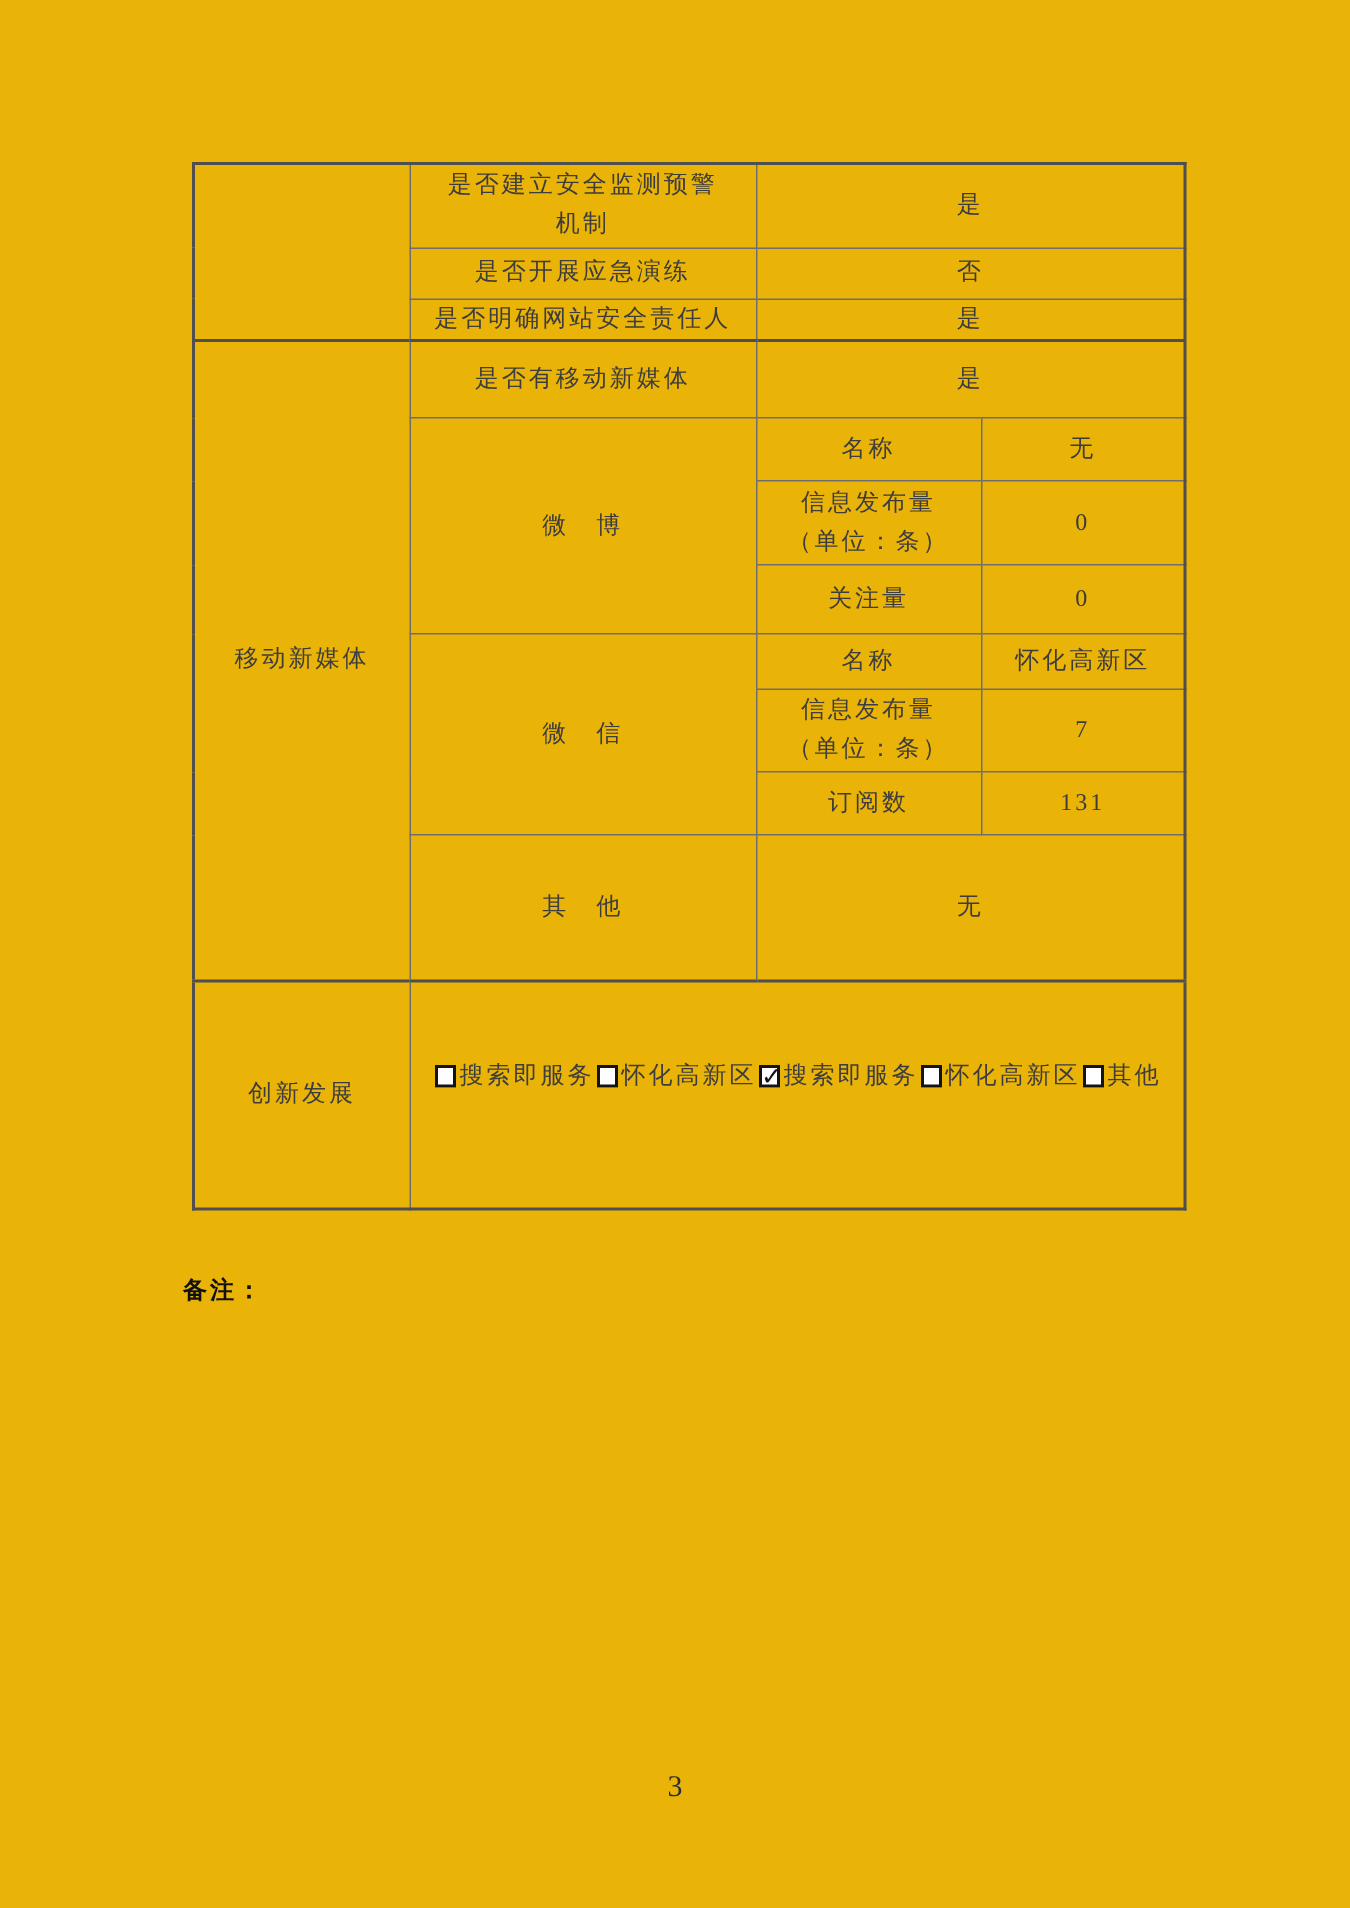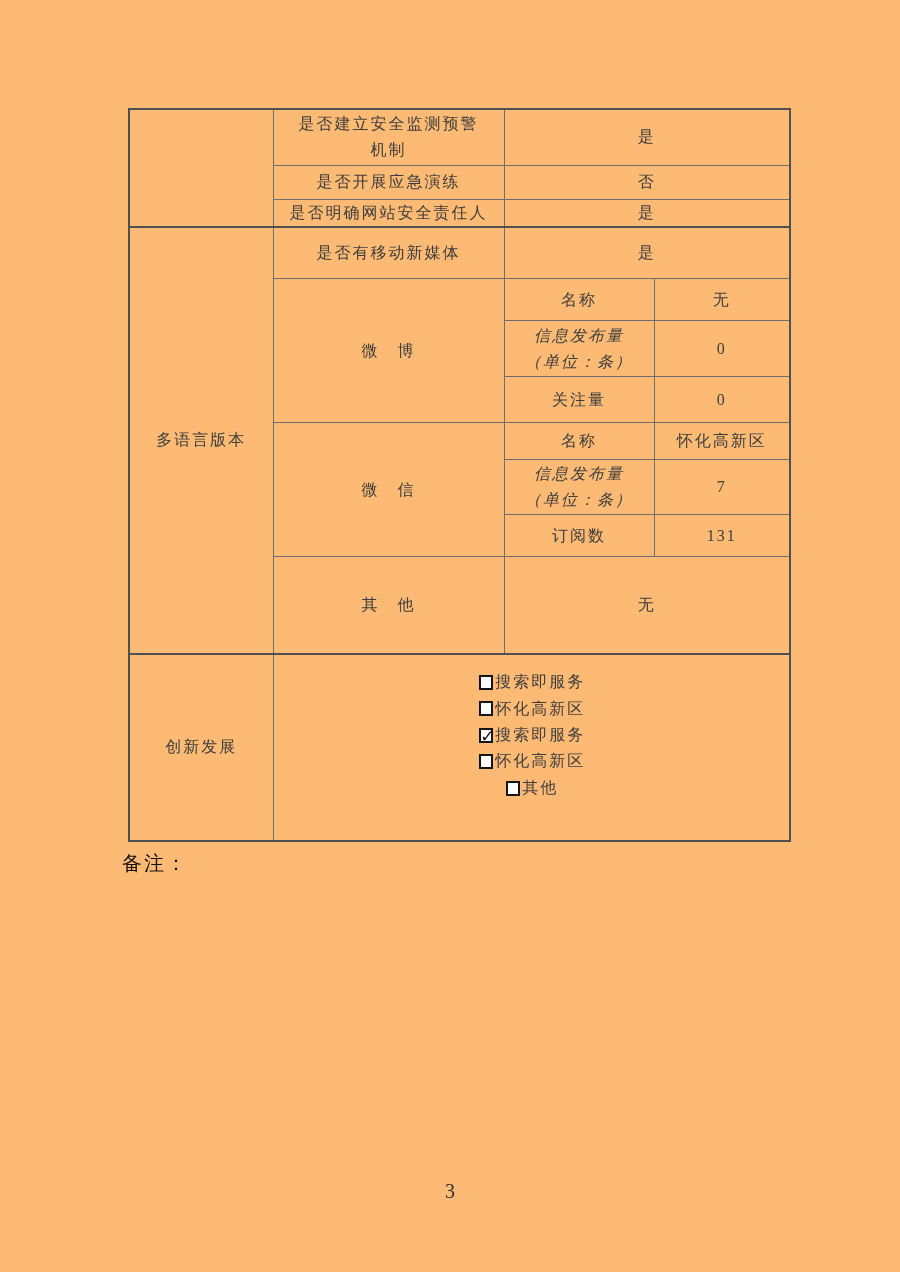--- a/index.html
+++ b/index.html
@@ -1,20 +1,20 @@
 <!DOCTYPE html>
 <html><head>
 <meta charset="utf-8">
 <style>
   html, body { margin: 0; padding: 0; background: #ffffff; }
   .page {
     position: relative;
     width: 900px;
     height: 1272px;
-    background: #fdba74;
+    background: #eab308;
     font-family: "Liberation Serif", "DejaVu Serif", serif;
     color: #3d3d3d;
     overflow: hidden;
   }
   table.report {
     position: absolute;
     left: 128px;
     top: 108px;
     width: 661px;
     border-collapse: collapse;
@@ -27,28 +27,27 @@
     vertical-align: middle;
     font-size: 16px;
     letter-spacing: 2px;
     line-height: 1.65;
     padding: 0;
     color: #3d3d3d;
     white-space: pre-line;
   }
   tr.group-end { border-bottom: 2px solid #4f4f4f; }
   tr.group-end > td { border-bottom: 2px solid #4f4f4f; }
-  td.left { text-align: left; padding-left: 20px; font-style: italic; }
+  td.left { text-align: left; padding-left: 20px; }
   .cb-line {
     white-space: nowrap;
     display: flex;
     justify-content: center;
-    align-items: center;
+    align-items: flex-end;
     transform: translateY(-12px);
-    flex-direction: column;
   }
   .cb-item { display: inline-flex; align-items: center; white-space: nowrap; }
   .cb {
     display: inline-block;
     width: 10px;
     height: 11px;
     border: 2.5px solid #141414;
     margin: 0 2px 0 2px;
     position: relative;
     vertical-align: -2px;
@@ -63,22 +62,22 @@
     font-weight: bold;
     color: #141414;
     letter-spacing: 0;
     font-family: "DejaVu Sans", sans-serif;
   }
   .notes {
     position: absolute;
     left: 122px;
     top: 850px;
     font-family: "Liberation Sans", "DejaVu Sans", sans-serif;
-    font-weight: normal;
-    font-size: 20px;
+    font-weight: bold;
+    font-size: 16px;
     letter-spacing: 2px;
     color: #101010;
   }
   .page-number {
     position: absolute;
     left: 0;
     right: 0;
     top: 1180px;
     text-align: center;
     font-size: 20px;
@@ -108,21 +107,21 @@
     <tr style="height:34px">
       <td>是否开展应急演练</td>
       <td colspan="2">否</td>
     </tr>
     <tr style="height:27px" class="group-end">
       <td>是否明确网站安全责任人</td>
       <td colspan="2">是</td>
     </tr>
 
     <tr style="height:52px">
-      <td rowspan="8">多语言版本</td>
+      <td rowspan="8">移动新媒体</td>
       <td>是否有移动新媒体</td>
       <td colspan="2">是</td>
     </tr>
     <tr style="height:42px">
       <td rowspan="3">微　博</td>
       <td>名称</td>
       <td>无</td>
     </tr>
     <tr style="height:56px">
       <td class="left">信息发布量

